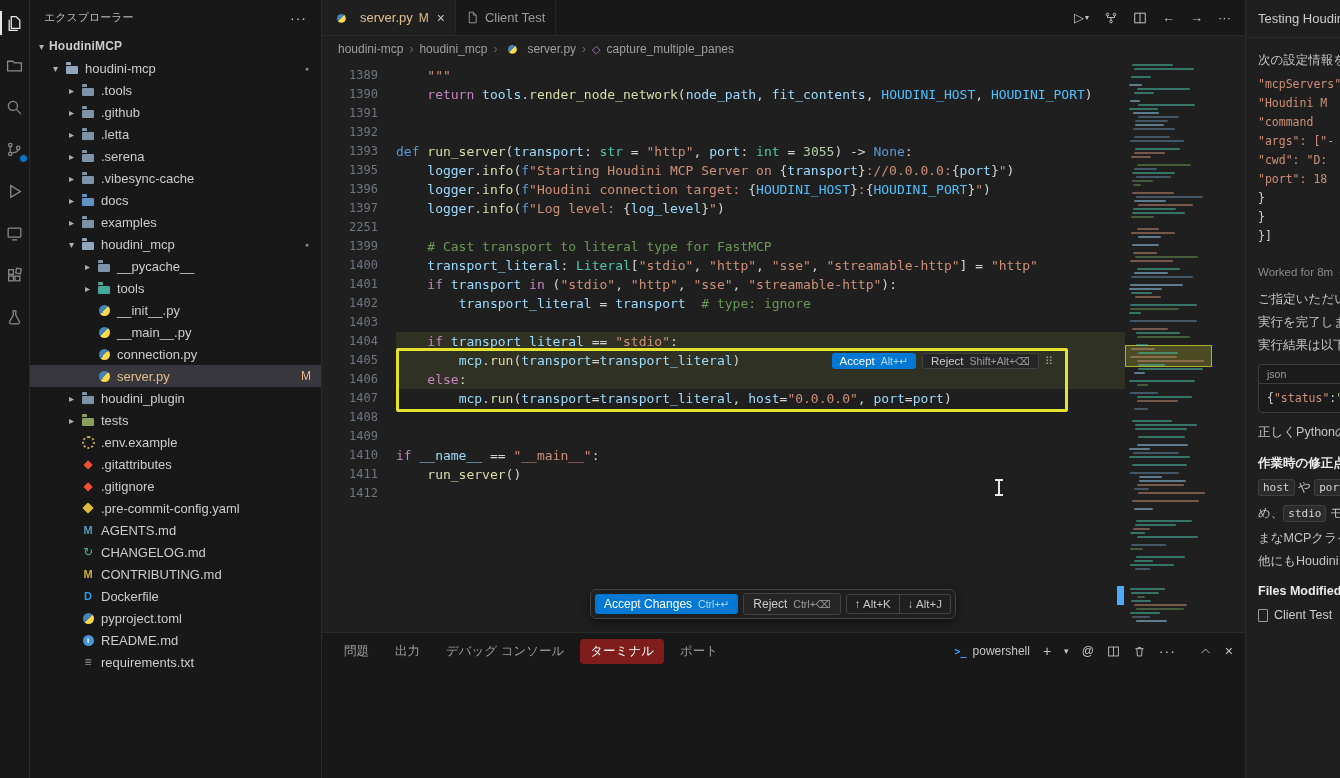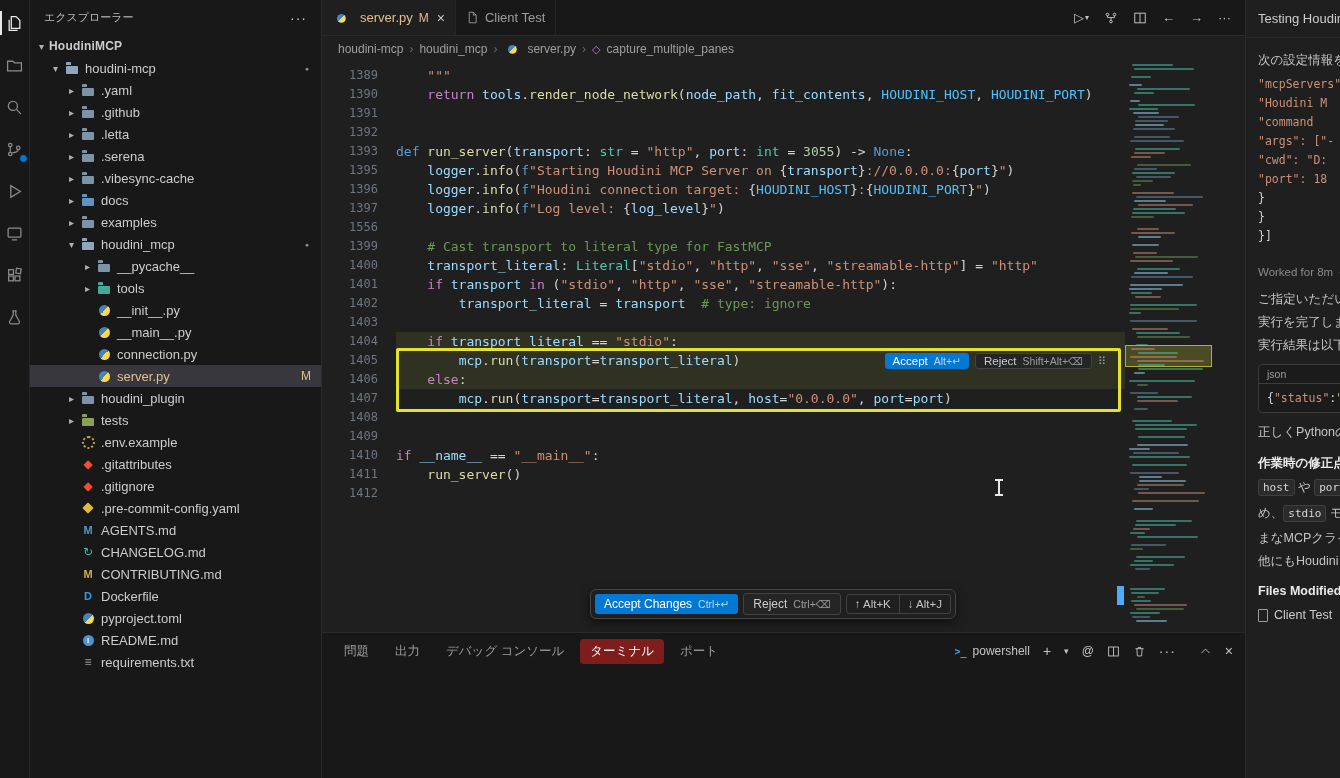--- a/index.html
+++ b/index.html
@@ -74,21 +74,21 @@
   .lc{flex:1}
   .cl.inbox .lc{background:linear-gradient(rgba(170,180,70,.12),rgba(170,180,70,.12)) left/729px 100% no-repeat}
   .tk-k{color:#569cd6}.tk-c{color:#c586c0}.tk-f{color:#dcdcaa}.tk-s{color:#ce9178}.tk-n{color:#b5cea8}
   .tk-m{color:#6a9955}.tk-v{color:#9cdcfe}.tk-C{color:#4fc1ff}.tk-t{color:#4ec9b0}.tk-p{color:#d4d4d4}
 
   #minimap{position:absolute;left:803px;top:0;width:97px;bottom:0;background:#1f1f1f;cursor:pointer}
   .mbar{position:absolute;height:2px;opacity:.5;border-radius:1px}
   .mmband{position:absolute;left:0;right:10px;top:283px;height:22px;background:rgba(231,231,56,.22);border:1px solid rgba(231,231,56,.65)}
   #scrolldec{position:absolute;left:795px;top:524px;width:7px;height:19px;background:#4daafc}
 
-  #diffbox{position:absolute;left:74px;top:286px;width:725px;height:64px;border:3px solid #e3e32e;border-radius:2px;pointer-events:none}
+  #diffbox{position:absolute;left:74px;top:286px;width:672px;height:64px;border:3px solid #e3e32e;border-radius:2px;pointer-events:none}
   .diff-toolbar{position:absolute;top:2px;right:12px;display:flex;gap:6px;align-items:center;pointer-events:auto}
   .btn-blue{background:#0078d4;color:#fff;border-radius:3px;padding:2px 8px;font-size:11.5px;display:inline-flex;gap:6px;align-items:center;cursor:pointer}
   .btn-dark{background:#252526;color:#cccccc;border:1px solid #424242;border-radius:3px;padding:1px 8px;font-size:11.5px;display:inline-flex;gap:6px;align-items:center;cursor:pointer}
   .btn-blue b,.btn-dark b{font-weight:400}
   .kbd{font-style:normal;opacity:.7;font-size:10.5px}
   .gripper{color:#9a9a9a;font-size:11px;cursor:grab;line-height:1}
 
   #floatbar{position:absolute;left:268px;top:527px;height:30px;display:flex;align-items:center;gap:5px;background:#1f1f1f;border:1px solid #454545;border-radius:6px;padding:0 4px;box-shadow:0 3px 10px rgba(0,0,0,.55)}
   .btn-blue.big,.btn-dark.big{padding:3px 9px;font-size:12px}
   .navgrp{display:flex;border:1px solid #424242;border-radius:3px;overflow:hidden}
@@ -202,21 +202,21 @@
         <div class="trow" style="padding-left: 18px;">
           <span class="tarrow">▾</span>
           <span class="fic fic-folder-open"></span>
           <span class="tlabel">houdini-mcp</span>
           <span class="tspacer"></span>
           <span class="tdot">●</span>
         </div>
         <div class="trow" style="padding-left: 34px;">
           <span class="tarrow">▸</span>
           <span class="fic fic-folder"></span>
-          <span class="tlabel">.yaml</span>
+          <span class="tlabel">.tools</span>
           <span class="tspacer"></span>
         </div>
         <div class="trow" style="padding-left: 34px;">
           <span class="tarrow">▸</span>
           <span class="fic fic-folder"></span>
           <span class="tlabel">.github</span>
           <span class="tspacer"></span>
         </div>
         <div class="trow" style="padding-left: 34px;">
           <span class="tarrow">▸</span>
@@ -426,21 +426,21 @@
     <div id="editor">
       <div id="code">
           <div class="cl"><span class="ln">1389</span><span class="lc"><span class="tk-s">    """</span></span></div>
           <div class="cl"><span class="ln">1390</span><span class="lc"><span class="tk-p">    </span><span class="tk-c">return</span><span class="tk-p"> </span><span class="tk-v">tools</span><span class="tk-p">.</span><span class="tk-f">render_node_network</span><span class="tk-p">(</span><span class="tk-v">node_path</span><span class="tk-p">, </span><span class="tk-v">fit_contents</span><span class="tk-p">, </span><span class="tk-C">HOUDINI_HOST</span><span class="tk-p">, </span><span class="tk-C">HOUDINI_PORT</span><span class="tk-p">)</span></span></div>
           <div class="cl"><span class="ln">1391</span><span class="lc"></span></div>
           <div class="cl"><span class="ln">1392</span><span class="lc"></span></div>
           <div class="cl"><span class="ln">1393</span><span class="lc"><span class="tk-k">def</span><span class="tk-p"> </span><span class="tk-f">run_server</span><span class="tk-p">(</span><span class="tk-v">transport</span><span class="tk-p">: </span><span class="tk-t">str</span><span class="tk-p"> = </span><span class="tk-s">"http"</span><span class="tk-p">, </span><span class="tk-v">port</span><span class="tk-p">: </span><span class="tk-t">int</span><span class="tk-p"> = </span><span class="tk-n">3055</span><span class="tk-p">) -&gt; </span><span class="tk-k">None</span><span class="tk-p">:</span></span></div>
           <div class="cl"><span class="ln">1395</span><span class="lc"><span class="tk-p">    </span><span class="tk-v">logger</span><span class="tk-p">.</span><span class="tk-f">info</span><span class="tk-p">(</span><span class="tk-k">f</span><span class="tk-s">"Starting Houdini MCP Server on </span><span class="tk-p">{</span><span class="tk-v">transport</span><span class="tk-p">}</span><span class="tk-s">://0.0.0.0:</span><span class="tk-p">{</span><span class="tk-v">port</span><span class="tk-p">}</span><span class="tk-s">"</span><span class="tk-p">)</span></span></div>
           <div class="cl"><span class="ln">1396</span><span class="lc"><span class="tk-p">    </span><span class="tk-v">logger</span><span class="tk-p">.</span><span class="tk-f">info</span><span class="tk-p">(</span><span class="tk-k">f</span><span class="tk-s">"Houdini connection target: </span><span class="tk-p">{</span><span class="tk-C">HOUDINI_HOST</span><span class="tk-p">}</span><span class="tk-s">:</span><span class="tk-p">{</span><span class="tk-C">HOUDINI_PORT</span><span class="tk-p">}</span><span class="tk-s">"</span><span class="tk-p">)</span></span></div>
           <div class="cl"><span class="ln">1397</span><span class="lc"><span class="tk-p">    </span><span class="tk-v">logger</span><span class="tk-p">.</span><span class="tk-f">info</span><span class="tk-p">(</span><span class="tk-k">f</span><span class="tk-s">"Log level: </span><span class="tk-p">{</span><span class="tk-v">log_level</span><span class="tk-p">}</span><span class="tk-s">"</span><span class="tk-p">)</span></span></div>
-          <div class="cl"><span class="ln">1556</span><span class="lc"></span></div>
+          <div class="cl"><span class="ln">2251</span><span class="lc"></span></div>
           <div class="cl"><span class="ln">1399</span><span class="lc"><span class="tk-m">    # Cast transport to literal type for FastMCP</span></span></div>
           <div class="cl"><span class="ln">1400</span><span class="lc"><span class="tk-p">    </span><span class="tk-v">transport_literal</span><span class="tk-p">: </span><span class="tk-t">Literal</span><span class="tk-p">[</span><span class="tk-s">"stdio"</span><span class="tk-p">, </span><span class="tk-s">"http"</span><span class="tk-p">, </span><span class="tk-s">"sse"</span><span class="tk-p">, </span><span class="tk-s">"streamable-http"</span><span class="tk-p">] = </span><span class="tk-s">"http"</span></span></div>
           <div class="cl"><span class="ln">1401</span><span class="lc"><span class="tk-p">    </span><span class="tk-c">if</span><span class="tk-p"> </span><span class="tk-v">transport</span><span class="tk-p"> </span><span class="tk-c">in</span><span class="tk-p"> (</span><span class="tk-s">"stdio"</span><span class="tk-p">, </span><span class="tk-s">"http"</span><span class="tk-p">, </span><span class="tk-s">"sse"</span><span class="tk-p">, </span><span class="tk-s">"streamable-http"</span><span class="tk-p">):</span></span></div>
           <div class="cl"><span class="ln">1402</span><span class="lc"><span class="tk-p">        </span><span class="tk-v">transport_literal</span><span class="tk-p"> = </span><span class="tk-v">transport</span><span class="tk-m">  # type: ignore</span></span></div>
           <div class="cl"><span class="ln">1403</span><span class="lc"></span></div>
           <div class="cl inbox"><span class="ln">1404</span><span class="lc"><span class="tk-p">    </span><span class="tk-c">if</span><span class="tk-p"> </span><span class="tk-v">transport_literal</span><span class="tk-p"> == </span><span class="tk-s">"stdio"</span><span class="tk-p">:</span></span></div>
           <div class="cl inbox"><span class="ln">1405</span><span class="lc"><span class="tk-p">        </span><span class="tk-v">mcp</span><span class="tk-p">.</span><span class="tk-f">run</span><span class="tk-p">(</span><span class="tk-v">transport</span><span class="tk-p">=</span><span class="tk-v">transport_literal</span><span class="tk-p">)</span></span></div>
           <div class="cl inbox"><span class="ln">1406</span><span class="lc"><span class="tk-p">    </span><span class="tk-c">else</span><span class="tk-p">:</span></span></div>
           <div class="cl"><span class="ln">1407</span><span class="lc"><span class="tk-p">        </span><span class="tk-v">mcp</span><span class="tk-p">.</span><span class="tk-f">run</span><span class="tk-p">(</span><span class="tk-v">transport</span><span class="tk-p">=</span><span class="tk-v">transport_literal</span><span class="tk-p">, </span><span class="tk-v">host</span><span class="tk-p">=</span><span class="tk-s">"0.0.0.0"</span><span class="tk-p">, </span><span class="tk-v">port</span><span class="tk-p">=</span><span class="tk-v">port</span><span class="tk-p">)</span></span></div>
           <div class="cl"><span class="ln">1408</span><span class="lc"></span></div>

